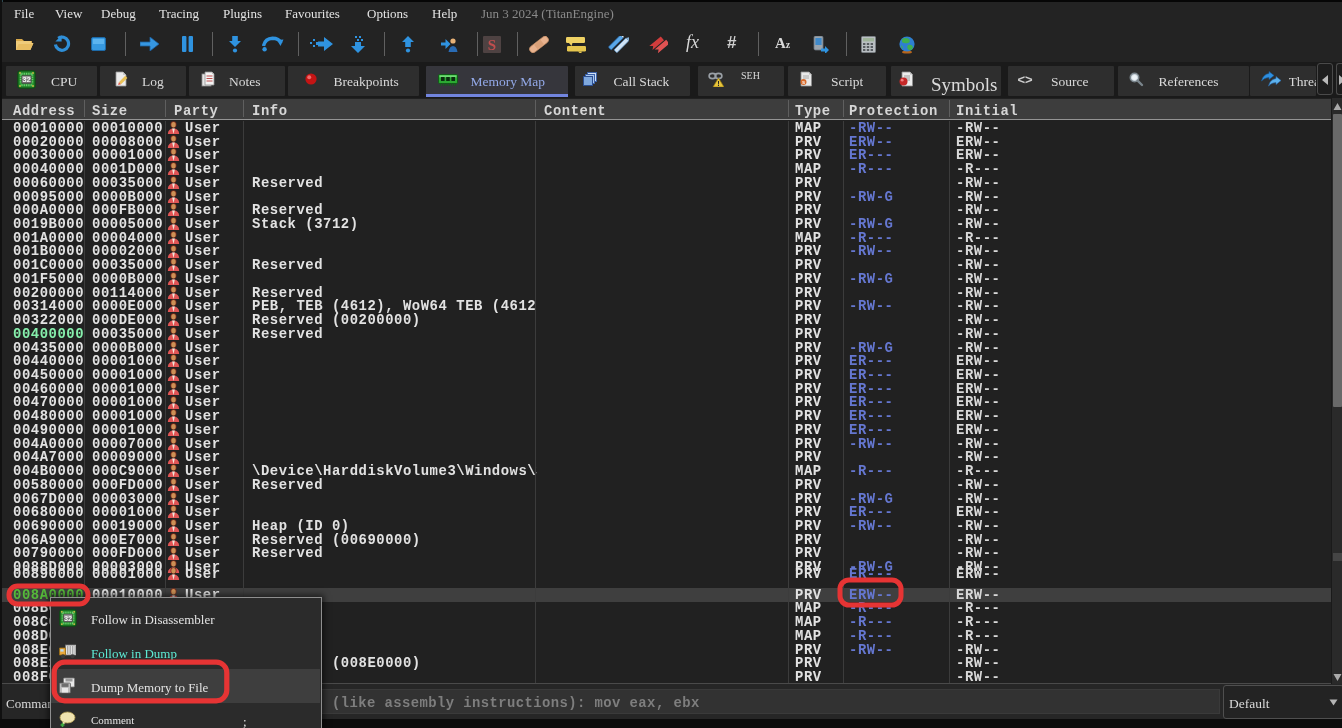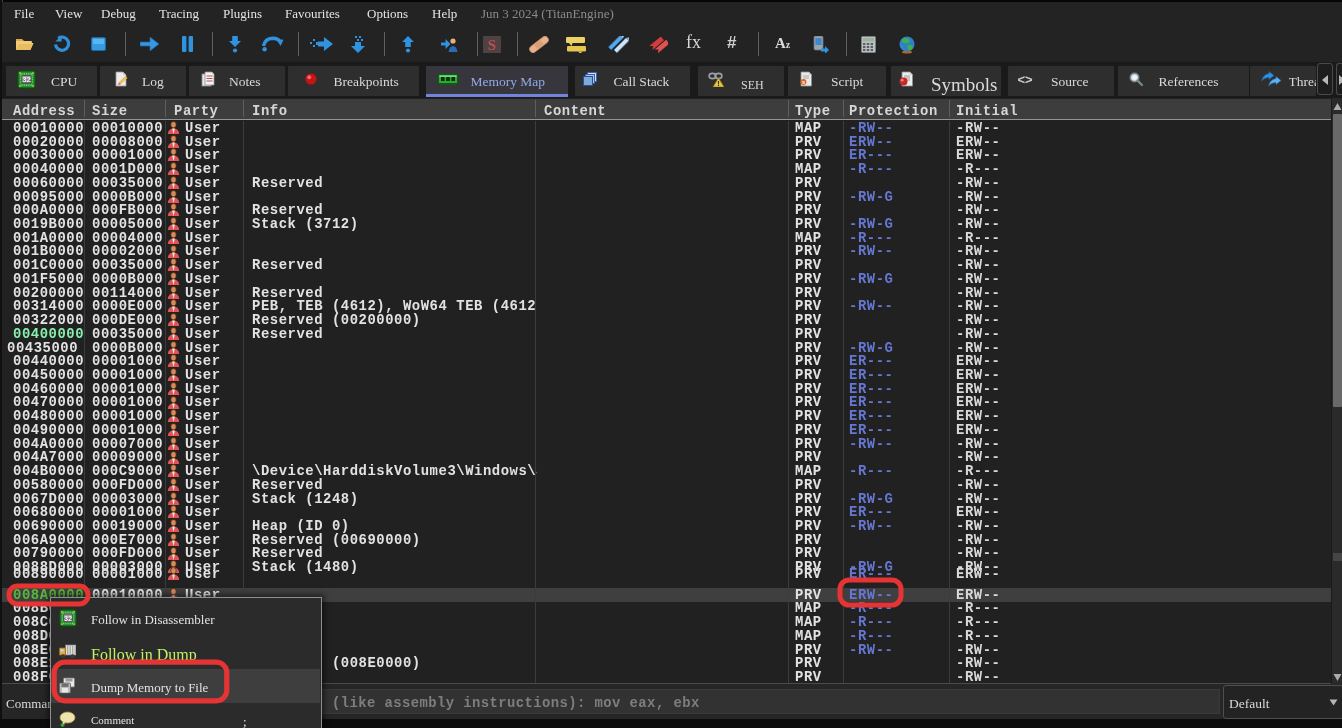--- a/index.html
+++ b/index.html
@@ -110,21 +110,21 @@
       <rect x="3" y="9.4" width="17" height="4" rx="0.8" fill="#cfe3f5" stroke="#5c92c4" stroke-width="0.7"></rect>
       <path d="M20 9.4 l3 2 -3 2 z" fill="#8ab4d8"></path>
     </g>
   </svg>
 <svg class="abs" style="left:648px;top:36px" width="20" height="17" viewBox="0 0 20 17">
     <g transform="rotate(-40 10 8)">
       <path d="M2 4 h15 v5 h-15 l3 -2.5 z" fill="#d23c3c"></path>
       <path d="M4 10 h15 v5 h-15 l3 -2.5 z" fill="#e05252"></path>
     </g>
   </svg>
-<div class="abs" style="left:686px;top:32px;font-family:'Liberation Serif',serif;font-size:18px;color:#d8d8d8">fx</div>
+<div class="abs" style="left:686px;top:32px;font-family:'Liberation Serif',serif;font-style:italic;font-size:18px;color:#d8d8d8">fx</div>
 <div class="abs" style="left:727px;top:33px;font-size:17px;font-weight:bold;color:#cfcfcf">#</div>
 <div class="abs" style="left:775px;top:35px;font-family:'Liberation Serif',serif;font-size:15px;font-weight:bold;color:#d8d8d8">A<span style="font-size:10px">z</span></div>
 <svg class="abs" style="left:812px;top:36px" width="17" height="17" viewBox="0 0 17 17">
     <rect x="2" y="0" width="9" height="14" rx="1.5" fill="#9aa4ad" stroke="#6a747d" stroke-width="0.8"></rect>
     <rect x="3.4" y="2" width="6.2" height="7" fill="#3f89c9"></rect>
     <path d="M9 12.5 h4 v-2.5 l4 4 -4 4 v-2.5 h-4 z" fill="#2f93e0"></path>
   </svg>
 <svg class="abs" style="left:861px;top:36px" width="15" height="17" viewBox="0 0 15 17">
     <rect x="0.5" y="0.5" width="14" height="16" rx="1" fill="#b9bec2" stroke="#7b8084"></rect>
     <rect x="2" y="2" width="11" height="3.4" fill="#9fb39a"></rect>
@@ -219,21 +219,21 @@
 <div class="abs ui" style="left:613.5px;top:74px;font-size:13.5px;color:#dadada;white-space:nowrap;max-width:76.5px;overflow:hidden">Call Stack</div>
 <div class="abs" style="left:698px;top:66px;width:86px;height:30px;background:#2e2e2e;border-radius:1px"></div>
 <div class="abs" style="left:708px;top:71px"><svg width="16" height="16" viewBox="0 0 16 16" style="flex:none">
       <g fill="none" stroke="#9aa0a6" stroke-width="1.6">
         <ellipse cx="4.5" cy="5" rx="3.4" ry="2.6"></ellipse>
         <ellipse cx="10.5" cy="5" rx="3.4" ry="2.6"></ellipse>
       </g>
       <path d="M10.5 7 L16 16 H5 Z" fill="#e8c53c" stroke="#9a7d12" stroke-width="0.7"></path>
       <text x="10.5" y="14.8" text-anchor="middle" font-size="7.5" font-weight="bold" fill="#222">!</text>
     </svg></div>
-<div class="abs ui" style="left:741px;top:78px;font-size:12px;color:#dadada;white-space:nowrap;max-width:43px;overflow:hidden">SEH</div>
+<div class="abs ui" style="left:741px;top:70px;font-size:10px;color:#dadada;white-space:nowrap;max-width:43px;overflow:hidden">SEH</div>
 <div class="abs" style="left:788px;top:66px;width:98px;height:30px;background:#2e2e2e;border-radius:1px"></div>
 <div class="abs" style="left:798px;top:71px"><svg width="16" height="16" viewBox="0 0 16 16" style="flex:none">
       <path d="M3 1 h8 l2.5 2.5 v11.5 h-10.5 z" fill="#e9e9e9" stroke="#8f8f8f" stroke-width="0.8"></path>
       <path d="M11 1 l2.5 2.5 h-2.5 z" fill="#bdbdbd"></path>
       <g stroke="#9a9a9a" stroke-width="0.8">
         <path d="M5 5 h6 M5 7 h6"></path>
       </g>
       <circle cx="5.5" cy="11" r="3" fill="#d86a2a"></circle>
       <text x="5.5" y="13.2" text-anchor="middle" font-size="5.5" font-weight="bold" fill="#fff">s</text>
     </svg></div>
@@ -543,21 +543,21 @@
         <path d="M0.8 13 q0.4 -5.5 5.7 -5.5 q5.3 0 5.7 5.5 z" fill="#e05555"></path>
         <path d="M5.1 7.6 h2.8 l-1.4 5.4 z" fill="#efe8da"></path>
       </svg>
     </span>
     <span class="mono" style="position:absolute;left:183px;top:50%;transform:translateY(-50%);color:#e2e2e2">User</span>
     <span class="mono" style="position:absolute;left:250px;top:50%;transform:translateY(-50%);color:#e2e2e2;display:inline-block;width:285px;overflow:hidden">Reserved</span>
     <span class="mono" style="position:absolute;left:793px;top:50%;transform:translateY(-50%);color:#e2e2e2">PRV</span>
     <span class="mono" style="position:absolute;left:954px;top:50%;transform:translateY(-50%);color:#d8d8d8">-RW--</span>
   </div>
 <div class="abs" style="left:2px;top:340.68px;width:1329px;height:13.73px;">
-    <span class="mono" style="position:absolute;left:5px;top:50%;transform:translateY(-50%);color:#e2e2e2">00435000</span>
+    <span class="mono" style="position:absolute;left:11px;top:50%;transform:translateY(-50%);color:#e2e2e2">00435000</span>
     <span class="mono" style="position:absolute;left:90px;top:50%;transform:translateY(-50%);color:#e2e2e2">0000B000</span>
     <span style="position:absolute;left:165px;top:0;width:13px;height:13px">
       <svg width="13" height="13" viewBox="0 0 13 13" style="position:absolute;left:0;top:0">
         <path d="M3.5 3.5 a3 3.2 0 1 1 6 0 a3 3.2 0 1 1 -6 0" fill="#7a2a1a"></path>
         <ellipse cx="6.5" cy="3.8" rx="2.2" ry="2.7" fill="#cd9055"></ellipse>
         <path d="M0.8 13 q0.4 -5.5 5.7 -5.5 q5.3 0 5.7 5.5 z" fill="#e05555"></path>
         <path d="M5.1 7.6 h2.8 l-1.4 5.4 z" fill="#efe8da"></path>
       </svg>
     </span>
     <span class="mono" style="position:absolute;left:183px;top:50%;transform:translateY(-50%);color:#e2e2e2">User</span>
@@ -730,21 +730,20 @@
     <span class="mono" style="position:absolute;left:90px;top:50%;transform:translateY(-50%);color:#e2e2e2">00003000</span>
     <span style="position:absolute;left:165px;top:0;width:13px;height:13px">
       <svg width="13" height="13" viewBox="0 0 13 13" style="position:absolute;left:0;top:0">
         <path d="M3.5 3.5 a3 3.2 0 1 1 6 0 a3 3.2 0 1 1 -6 0" fill="#7a2a1a"></path>
         <ellipse cx="6.5" cy="3.8" rx="2.2" ry="2.7" fill="#cd9055"></ellipse>
         <path d="M0.8 13 q0.4 -5.5 5.7 -5.5 q5.3 0 5.7 5.5 z" fill="#e05555"></path>
         <path d="M5.1 7.6 h2.8 l-1.4 5.4 z" fill="#efe8da"></path>
       </svg>
     </span>
     <span class="mono" style="position:absolute;left:183px;top:50%;transform:translateY(-50%);color:#e2e2e2">User</span>
-    <span class="mono" style="position:absolute;left:250px;top:50%;transform:translateY(-50%);color:#e2e2e2;display:inline-block;width:285px;overflow:hidden">Stack (1248)</span>
     <span class="mono" style="position:absolute;left:793px;top:50%;transform:translateY(-50%);color:#e2e2e2">PRV</span>
     <span class="mono" style="position:absolute;left:847px;top:50%;transform:translateY(-50%);color:#6577d0">-RW-G</span>
     <span class="mono" style="position:absolute;left:954px;top:50%;transform:translateY(-50%);color:#d8d8d8">-RW--</span>
   </div>
 <div class="abs" style="left:2px;top:505.44px;width:1329px;height:13.73px;">
     <span class="mono" style="position:absolute;left:11px;top:50%;transform:translateY(-50%);color:#e2e2e2">00680000</span>
     <span class="mono" style="position:absolute;left:90px;top:50%;transform:translateY(-50%);color:#e2e2e2">00001000</span>
     <span style="position:absolute;left:165px;top:0;width:13px;height:13px">
       <svg width="13" height="13" viewBox="0 0 13 13" style="position:absolute;left:0;top:0">
         <path d="M3.5 3.5 a3 3.2 0 1 1 6 0 a3 3.2 0 1 1 -6 0" fill="#7a2a1a"></path>
@@ -812,21 +811,20 @@
     <span class="mono" style="position:absolute;left:90px;top:50%;transform:translateY(-50%);color:#e2e2e2">00003000</span>
     <span style="position:absolute;left:165px;top:0;width:13px;height:13px">
       <svg width="13" height="13" viewBox="0 0 13 13" style="position:absolute;left:0;top:0">
         <path d="M3.5 3.5 a3 3.2 0 1 1 6 0 a3 3.2 0 1 1 -6 0" fill="#7a2a1a"></path>
         <ellipse cx="6.5" cy="3.8" rx="2.2" ry="2.7" fill="#cd9055"></ellipse>
         <path d="M0.8 13 q0.4 -5.5 5.7 -5.5 q5.3 0 5.7 5.5 z" fill="#e05555"></path>
         <path d="M5.1 7.6 h2.8 l-1.4 5.4 z" fill="#efe8da"></path>
       </svg>
     </span>
     <span class="mono" style="position:absolute;left:183px;top:50%;transform:translateY(-50%);color:#e2e2e2">User</span>
-    <span class="mono" style="position:absolute;left:250px;top:50%;transform:translateY(-50%);color:#e2e2e2;display:inline-block;width:285px;overflow:hidden">Stack (1480)</span>
     <span class="mono" style="position:absolute;left:793px;top:50%;transform:translateY(-50%);color:#e2e2e2">PRV</span>
     <span class="mono" style="position:absolute;left:847px;top:50%;transform:translateY(-50%);color:#6577d0">-RW-G</span>
     <span class="mono" style="position:absolute;left:954px;top:50%;transform:translateY(-50%);color:#d8d8d8">-RW--</span>
   </div>
 <div class="abs" style="left:2px;top:567px;width:1329px;height:13.73px;">
     <span class="mono" style="position:absolute;left:11px;top:50%;transform:translateY(-50%);color:#e2e2e2">00890000</span>
     <span class="mono" style="position:absolute;left:90px;top:50%;transform:translateY(-50%);color:#e2e2e2">00001000</span>
     <span style="position:absolute;left:165px;top:0;width:13px;height:13px">
       <svg width="13" height="13" viewBox="0 0 13 13" style="position:absolute;left:0;top:0">
         <path d="M3.5 3.5 a3 3.2 0 1 1 6 0 a3 3.2 0 1 1 -6 0" fill="#7a2a1a"></path>
@@ -1003,21 +1001,21 @@
 <div class="abs" style="left:59px;top:643px;width:17px;height:17px"><svg width="17" height="16" viewBox="0 0 17 16" style="flex:none">
       <rect x="6.5" y="2" width="11" height="10" fill="#e2e2e2" stroke="#787878" stroke-width="0.8"></rect>
       <g stroke="#a0a0a0" stroke-width="1.2">
         <path d="M8.7 3 v8 M11.2 3 v8 M13.7 3 v8 M16.2 3 v8"></path>
       </g>
       <path d="M0.5 5 h6 v7 h-6 z" fill="#e8a83c" stroke="#9a6d14" stroke-width="0.8"></path>
       <rect x="1.4" y="6.2" width="3.2" height="2.4" fill="#bcd8ee"></rect>
       <circle cx="4" cy="13.2" r="2" fill="#3a3a3a"></circle>
       <circle cx="13.5" cy="13.2" r="2" fill="#3a3a3a"></circle>
     </svg></div>
-<div class="abs ui" style="left:91px;top:645.5px;font-size:16px;color:#bef264">Follow in Dump</div>
+<div class="abs ui" style="left:91px;top:645.5px;font-size:13px;color:#5eead4">Follow in Dump</div>
 <div class="abs" style="left:59px;top:677px;width:17px;height:17px"><svg width="17" height="17" viewBox="0 0 17 17" style="flex:none">
       <rect x="4.5" y="1" width="11" height="9" rx="1" fill="#e8e8e8" stroke="#787878" stroke-width="0.8"></rect>
       <rect x="6.5" y="1.5" width="7" height="3" fill="#9a9a9a"></rect>
       <rect x="0.5" y="6" width="11" height="10" rx="1" fill="#bdbdbd" stroke="#5f5f5f" stroke-width="0.8"></rect>
       <rect x="2.5" y="6.5" width="7" height="3.4" fill="#6e6e6e"></rect>
       <rect x="3" y="11" width="6" height="4.5" fill="#e8e8e8"></rect>
     </svg></div>
 <div class="abs ui" style="left:91px;top:679.5px;font-size:13px;color:#e2e2e2">Dump Memory to File</div>
 <div class="abs" style="left:59px;top:711px;width:17px;height:17px"><svg width="17" height="17" viewBox="0 0 17 17" style="flex:none">
       <ellipse cx="8.5" cy="6.5" rx="7.5" ry="5.5" fill="#efe3b0" stroke="#b09a50" stroke-width="0.8"></ellipse>

